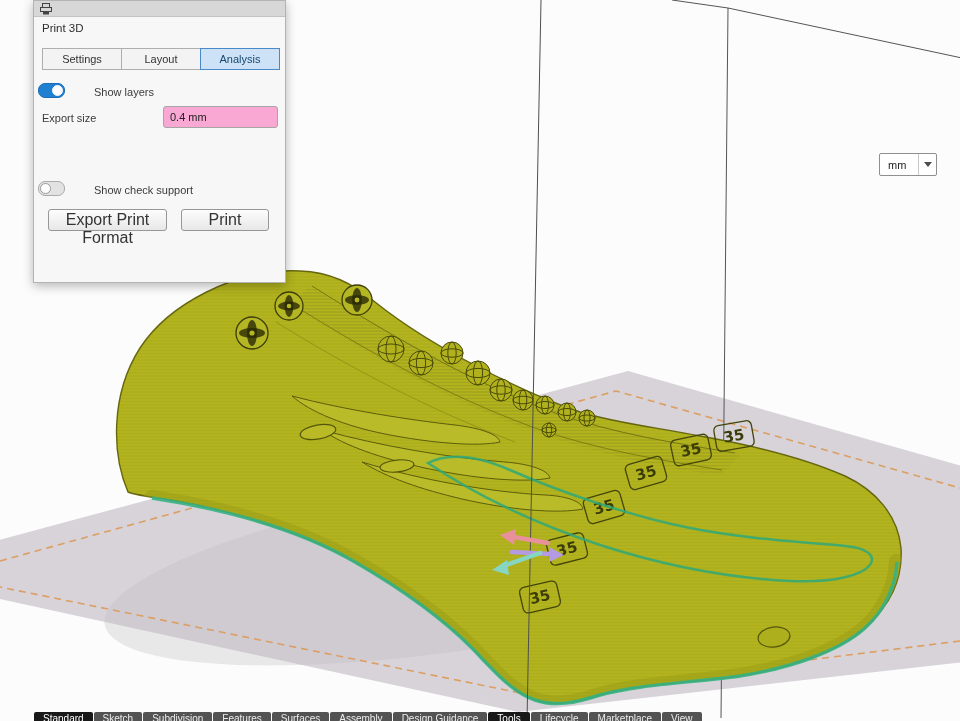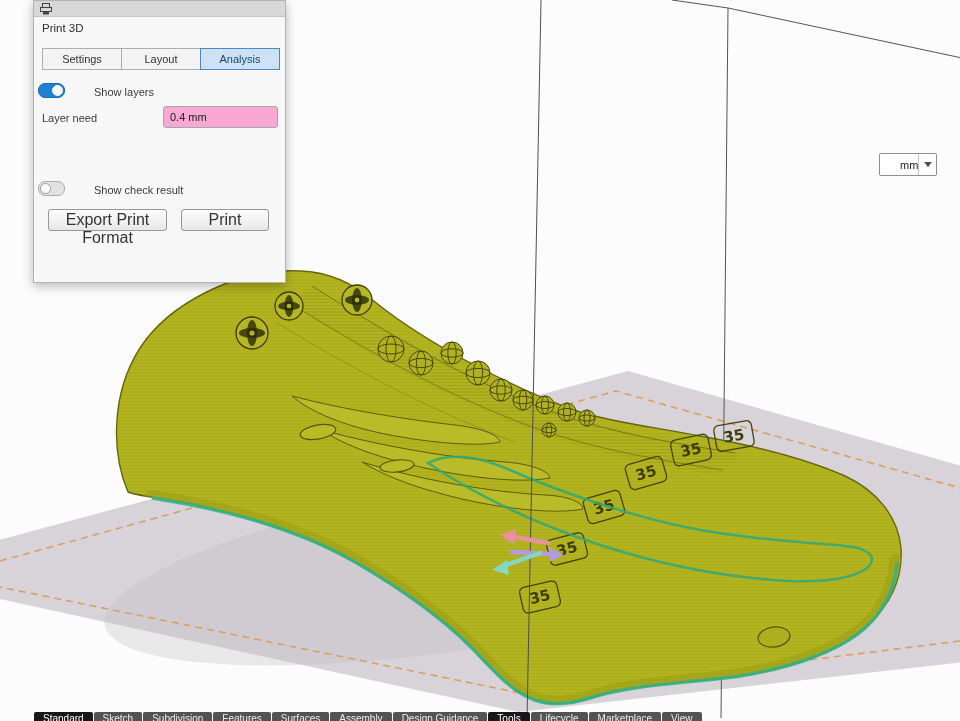--- a/index.html
+++ b/index.html
@@ -56,21 +56,21 @@
     background:linear-gradient(#fdfdfd,#e7e7e7);border:1px solid #979797;
     border-radius:3px;font-family:"Liberation Sans", sans-serif;cursor:default;
   }
   .btn-export{left:14px;width:119px;}
   .btn-cancel{left:147px;width:88px;}
 
   
   .units{
     position:absolute;left:879px;top:153px;width:58px;height:23px;
     background:#fff;border:1px solid #8f8f8f;border-radius:2px;
-    display:flex;align-items:center;box-sizing:border-box;padding-left:12px;
+    display:flex;align-items:center;box-sizing:border-box;
   }
   .units .val{flex:1;padding-left:8px;font-size:11px;color:#222;}
   .units .arrow-box{
     width:17px;height:100%;display:flex;align-items:center;justify-content:center;
     border-left:1px solid #c9c9c9;
   }
   .tri-down{
     width:0;height:0;border-left:4px solid transparent;border-right:4px solid transparent;
     border-top:5px solid #4d4d4d;
   }
@@ -277,29 +277,29 @@
       <button class="dlg-tab active">Analysis</button>
     </div>
 
   <div class="row" style="top:82px;">
     <div class="toggle on">
         <div class="knob"></div>
       </div>
     <span>Show layers</span>
   </div>
 
-  <span class="field-label">Layer need</span>
+  <span class="field-label">Export size</span>
   <input class="layer-input" type="text" value="0.4 mm" style="">
 
 
   <div class="row" style="top:180px;">
     <div class="toggle">
         <div class="knob"></div>
       </div>
-    <span>Show check result</span>
+    <span>Show check support</span>
   </div>
 
   <button class="dlg-btn btn-export">Export Print Format</button>
   <button class="dlg-btn btn-cancel">Print</button>
 </div>
 
 <div class="units">
   <span class="val">mm</span>
   <span class="arrow-box">
     <span class="tri-down"></span>

